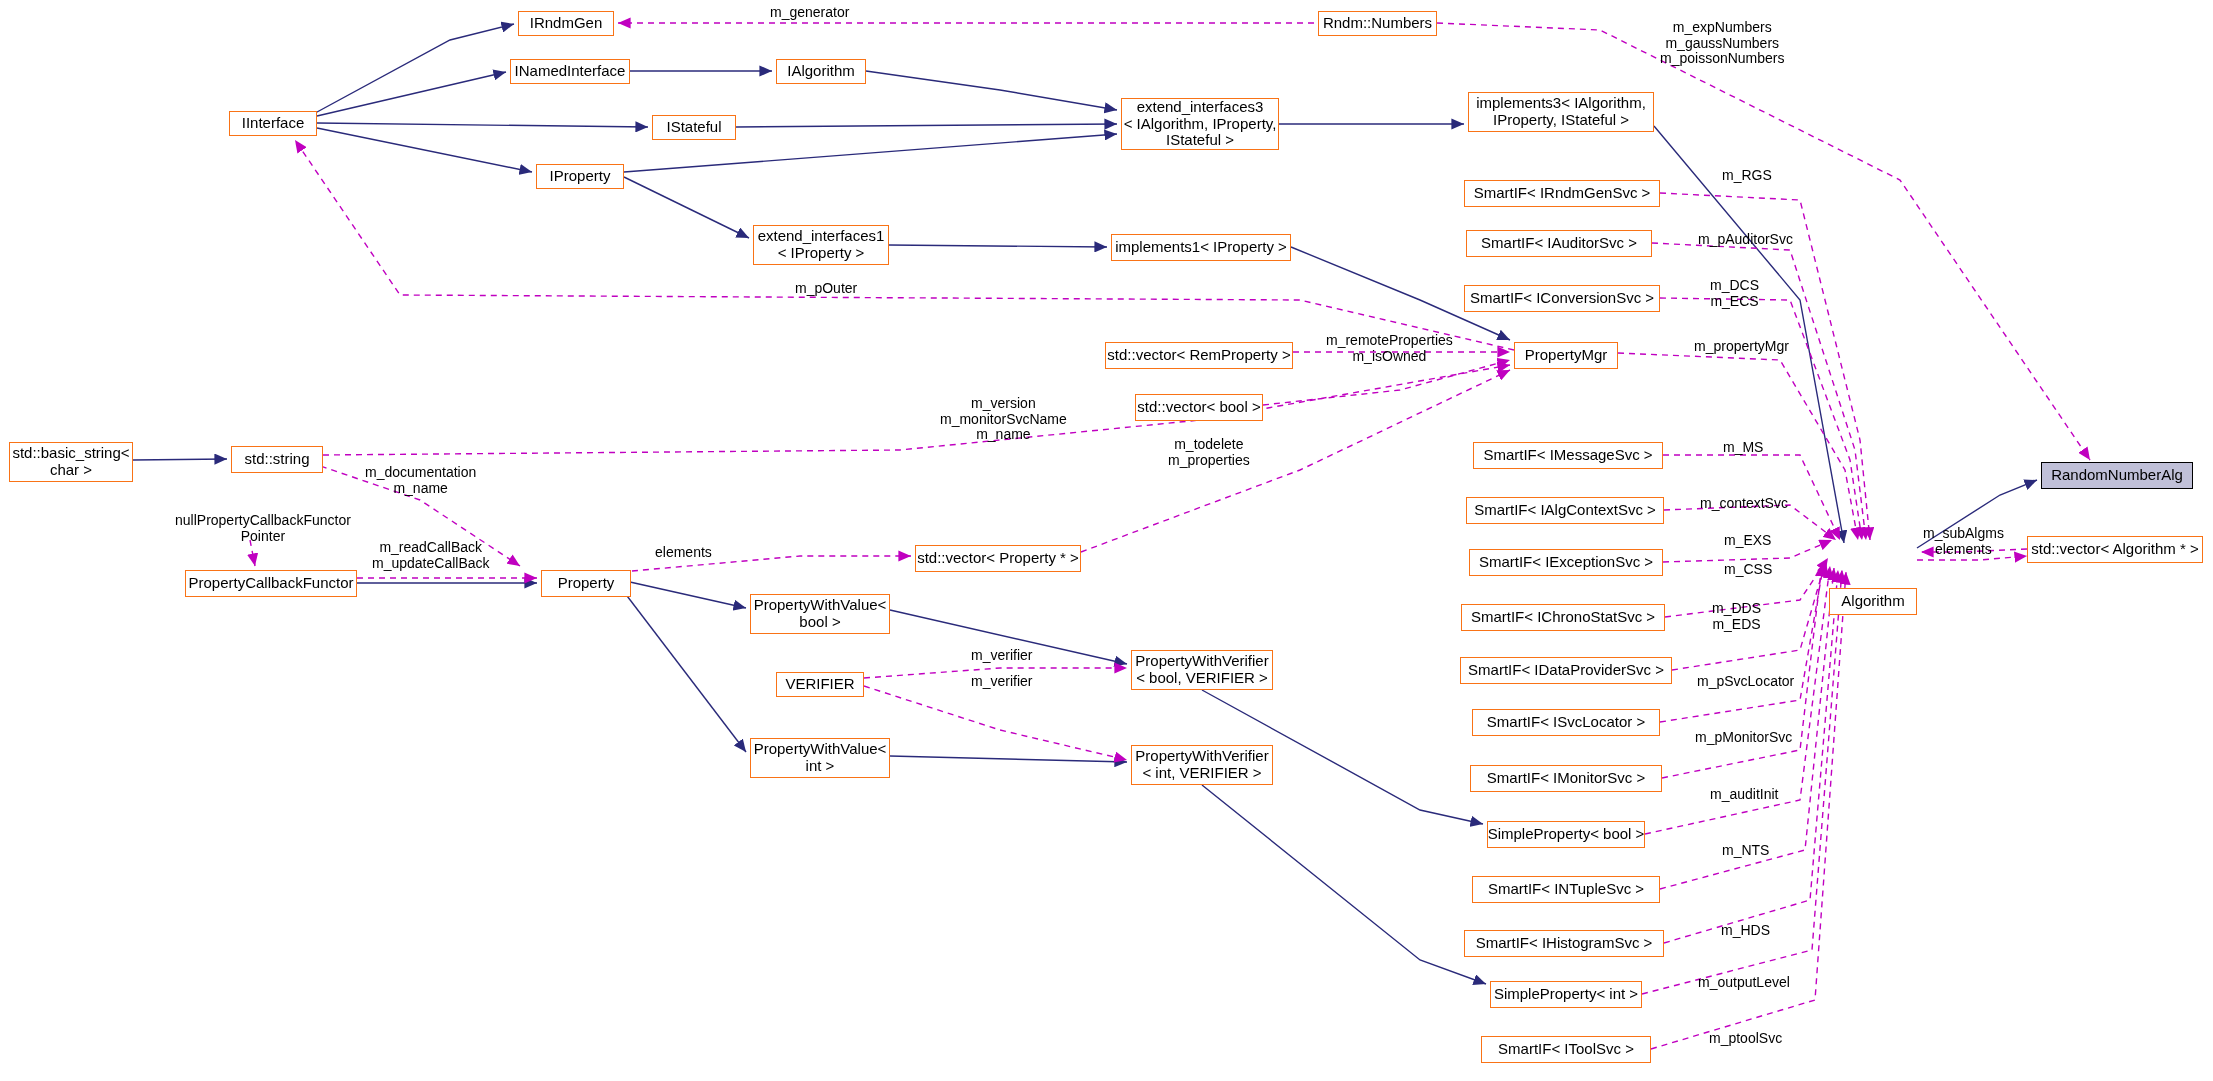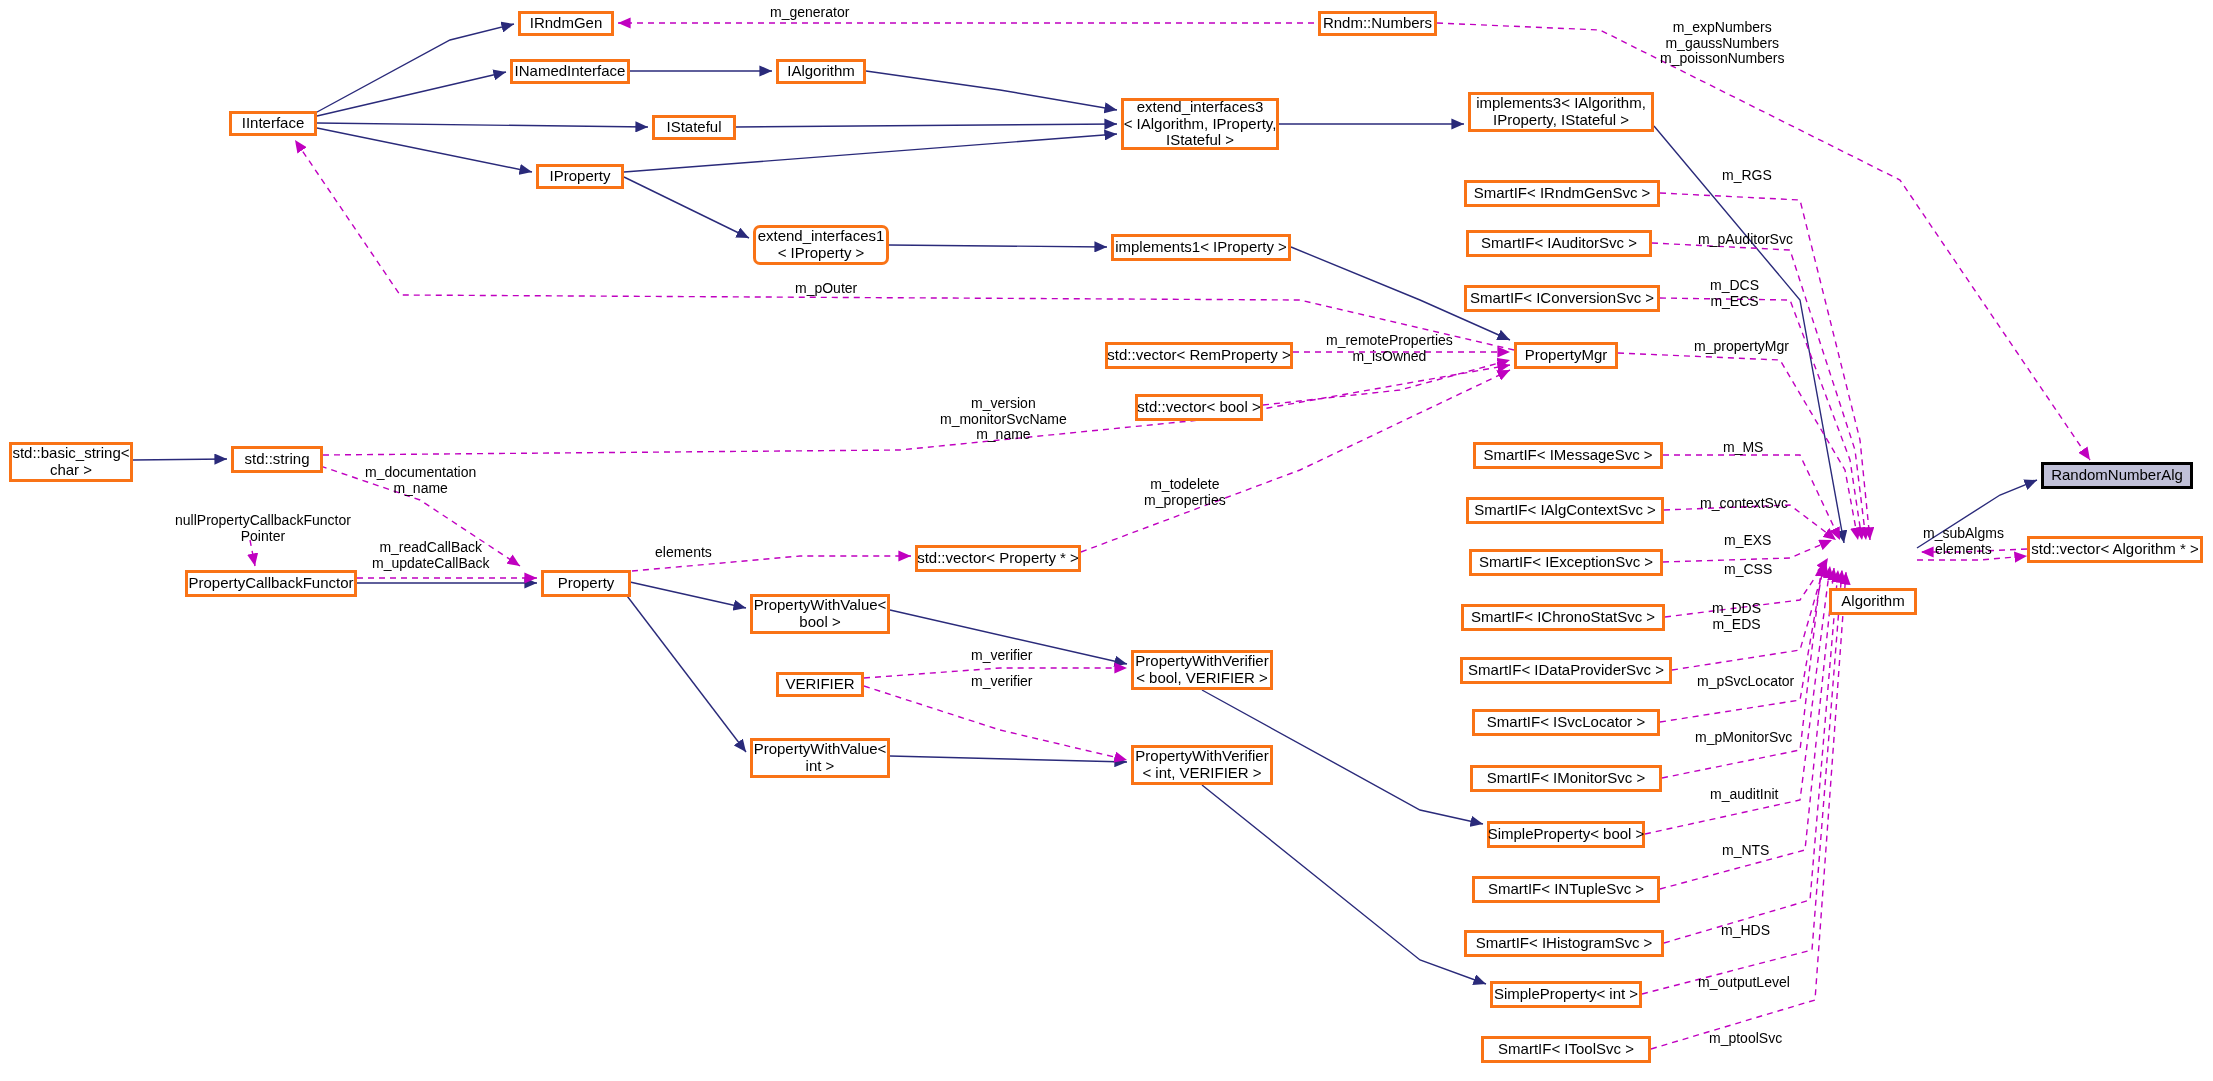--- a/index.html
+++ b/index.html
@@ -18,21 +18,21 @@
   svg.edges {
     position: absolute;
     left: 0; top: 0;
     width: 2213px;
     height: 1081px;
     pointer-events: none;
   }
   .node {
     position: absolute;
     box-sizing: border-box;
-    border: 3px solid #f97316;
+    border: 1px solid #f97316;
     background: #ffffff;
     color: #000000;
     font-size: 15px;
     line-height: 1.12;
     display: flex;
     align-items: center;
     justify-content: center;
     text-align: center;
     white-space: pre;
     padding: 1px 4px;
@@ -185,21 +185,21 @@
   <div class="node" style="left:776px;top:59px;width:90px;height:25px;"><span>IAlgorithm</span></div>
   <div class="node" style="left:1121px;top:98px;width:158px;height:52px;"><span>extend_interfaces3
 &lt; IAlgorithm, IProperty,
 IStateful &gt;</span></div>
   <div class="node" style="left:1468px;top:92px;width:186px;height:40px;"><span>implements3&lt; IAlgorithm,
 IProperty, IStateful &gt;</span></div>
   <div class="node" style="left:229px;top:111px;width:88px;height:25px;"><span>IInterface</span></div>
   <div class="node" style="left:652px;top:115px;width:84px;height:25px;"><span>IStateful</span></div>
   <div class="node" style="left:536px;top:164px;width:88px;height:25px;"><span>IProperty</span></div>
   <div class="node" style="left:1464px;top:180px;width:196px;height:27px;"><span>SmartIF&lt; IRndmGenSvc &gt;</span></div>
-  <div class="node" style="left:753px;top:225px;width:136px;height:40px;border-radius:7px;"><span>extend_interfaces1
+  <div class="node" style="left:753px;top:225px;width:136px;height:40px;"><span>extend_interfaces1
 &lt; IProperty &gt;</span></div>
   <div class="node" style="left:1111px;top:234px;width:180px;height:27px;"><span>implements1&lt; IProperty &gt;</span></div>
   <div class="node" style="left:1466px;top:230px;width:186px;height:27px;"><span>SmartIF&lt; IAuditorSvc &gt;</span></div>
   <div class="node" style="left:1464px;top:285px;width:196px;height:27px;"><span>SmartIF&lt; IConversionSvc &gt;</span></div>
   <div class="node" style="left:1105px;top:342px;width:188px;height:27px;"><span>std::vector&lt; RemProperty &gt;</span></div>
   <div class="node" style="left:1514px;top:342px;width:104px;height:27px;"><span>PropertyMgr</span></div>
   <div class="node" style="left:1135px;top:394px;width:128px;height:27px;"><span>std::vector&lt; bool &gt;</span></div>
   <div class="node" style="left:9px;top:442px;width:124px;height:40px;"><span>std::basic_string&lt;
 char &gt;</span></div>
   <div class="node" style="left:231px;top:446px;width:92px;height:27px;"><span>std::string</span></div>
@@ -239,21 +239,21 @@
   <div class="edge-label" style="left:1698px;top:232px;">m_pAuditorSvc</div>
   <div class="edge-label" style="left:795px;top:281px;">m_pOuter</div>
   <div class="edge-label" style="left:1710px;top:278px;">m_DCS
 m_ECS</div>
   <div class="edge-label" style="left:1318px;top:333px;margin-left:8px;">m_remoteProperties
 m_isOwned</div>
   <div class="edge-label" style="left:1694px;top:339px;">m_propertyMgr</div>
   <div class="edge-label" style="left:940px;top:396px;">m_version
 m_monitorSvcName
 m_name</div>
-  <div class="edge-label" style="left:1144px;top:437px;margin-top:40px;">m_todelete
+  <div class="edge-label" style="left:1168px;top:437px;">m_todelete
 m_properties</div>
   <div class="edge-label" style="left:1723px;top:440px;">m_MS</div>
   <div class="edge-label" style="left:365px;top:465px;">m_documentation
 m_name</div>
   <div class="edge-label" style="left:1700px;top:496px;">m_contextSvc</div>
   <div class="edge-label" style="left:175px;top:513px;">nullPropertyCallbackFunctor
 Pointer</div>
   <div class="edge-label" style="left:1923px;top:526px;">m_subAlgms
 elements</div>
   <div class="edge-label" style="left:1724px;top:533px;">m_EXS</div>

